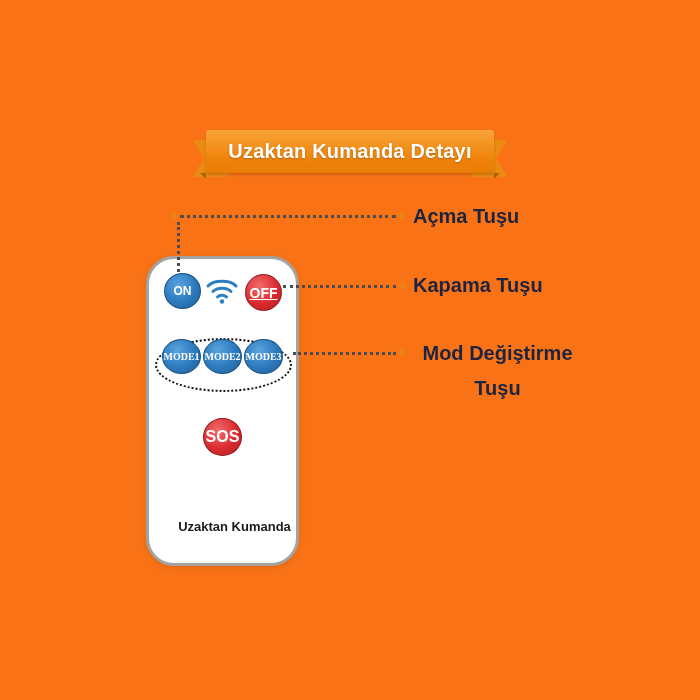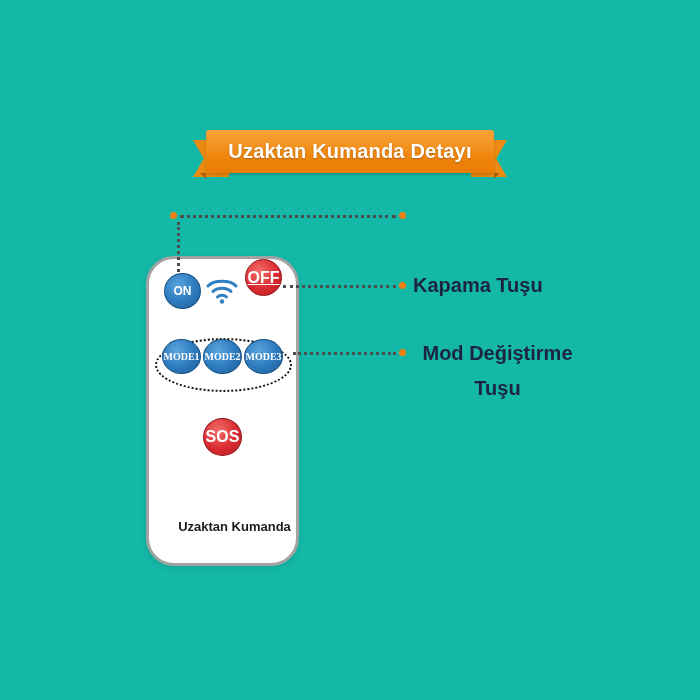--- a/index.html
+++ b/index.html
@@ -1,17 +1,17 @@
 <!DOCTYPE html>
 <html><head>
 <meta charset="utf-8">
 <style>
   html,body{margin:0;padding:0;}
   body{font-family:"Liberation Sans", sans-serif; background:#ffffff;}
-  .stage{position:relative;width:700px;height:700px;background:#14b8a6;overflow:hidden;}
+  .stage{position:relative;width:700px;height:700px;background:#f97316;overflow:hidden;}
 
   
   .ribbon-band{position:absolute;left:206px;top:130px;width:288px;height:43px;
     background:linear-gradient(180deg,#F9A338 0%,#EF8309 70%,#E87C06 100%);
     border-radius:3px;display:flex;align-items:center;justify-content:center;
     color:#fff;font-size:20px;font-weight:bold;letter-spacing:.2px;
     text-shadow:0 1px 2px rgba(0,0,0,.25);z-index:3;box-shadow:0 2px 3px rgba(0,0,0,.18);}
   .tail{position:absolute;top:140px;width:36px;height:37px;background:#EC8B13;z-index:1;
     box-shadow:0 2px 2px rgba(0,0,0,.15);}
   .tail-left{left:193px;clip-path:polygon(0 0,100% 0,100% 100%,0 100%,30% 50%);}
@@ -26,21 +26,21 @@
     box-shadow:0 2px 6px rgba(0,0,0,.10);}
   .btn{position:absolute;border-radius:50%;color:#fff;font-weight:bold;
     display:flex;align-items:center;justify-content:center;text-align:center;
     line-height:1;user-select:none;}
   .blue{background:radial-gradient(circle at 38% 32%, #5aa4dd 0%, #2f7cc0 50%, #1e5d97 100%);
     border:1px solid #155181;}
   .red{background:radial-gradient(circle at 38% 32%, #f26d6d 0%, #d92b2f 55%, #b51d22 100%);
     border:1px solid #8f1417;}
   .btn-on{left:15px;top:14px;width:35px;height:34px;font-size:12px;}
   .wifi{position:absolute;left:55px;top:15px;width:36px;height:32px;}
-  .btn-off{left:96px;top:0;width:35px;height:35px;font-size:16px;text-decoration:underline;}
+  .btn-off{left:96px;top:15px;width:35px;height:35px;font-size:14px;text-decoration:underline;}
   .mode-oval{position:absolute;left:6px;top:79px;width:133px;height:50px;
     border:2px dotted #111;border-radius:50%;}
   .btn-mode{width:37px;height:33px;font-size:10px;top:80px;font-family:Liberation Serif, serif;}
   .btn-mode1{left:13px;}
   .btn-mode2{left:54px;}
   .btn-mode3{left:95px;}
   .btn-sos{left:54px;top:159px;width:37px;height:36px;font-size:16px;}
   .remote-label{position:absolute;left:0;right:0;top:260px;text-align:center;
     font-size:13px;font-weight:bold;color:#1b1b1b;margin-left:24px;}
 
@@ -97,19 +97,20 @@
 
   <div class="dotline dot-v line-acma-v"></div>
   <div class="dotline dot-h line-acma-h"></div>
   <div class="dotline dot-h line-kapama-h"></div>
   <div class="dotline dot-h line-mod-h"></div>
   <div class="odot odot-acma-corner"></div>
   <div class="odot odot-acma"></div>
   <div class="odot odot-kapama"></div>
   <div class="odot odot-mod"></div>
 
+  <div class="ann ann-acma">Açma Tuşu</div>
   <div class="ann ann-kapama">Kapama Tuşu</div>
   <div class="ann ann-mod">
     <div>Mod Değiştirme</div>
     <div>Tuşu</div>
   </div>
 
 </div>
 
 </body></html>

